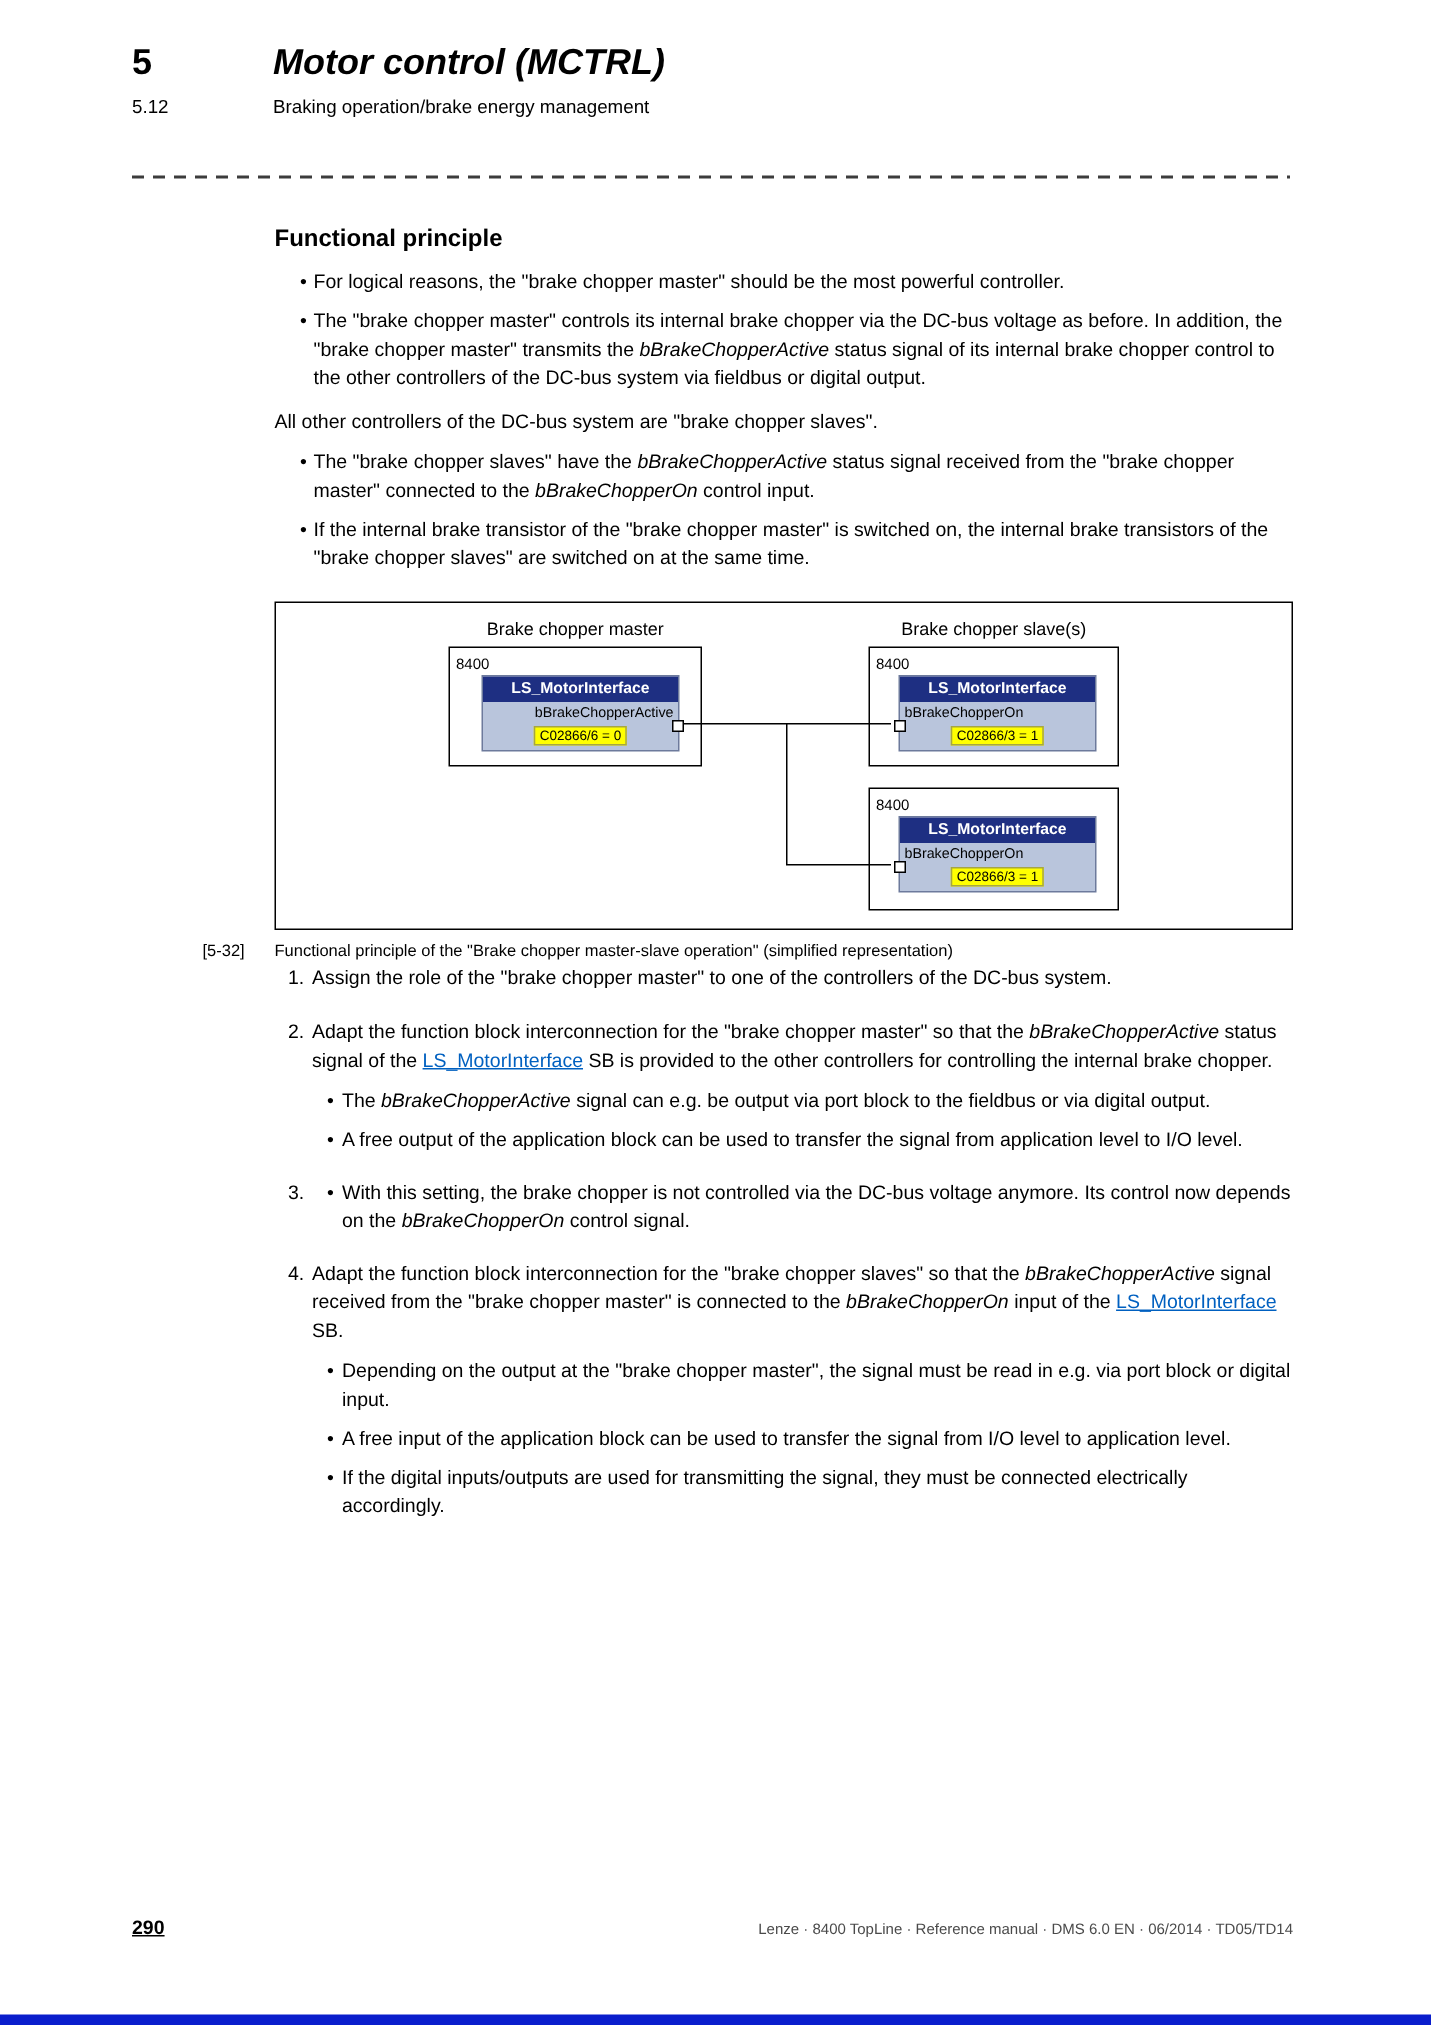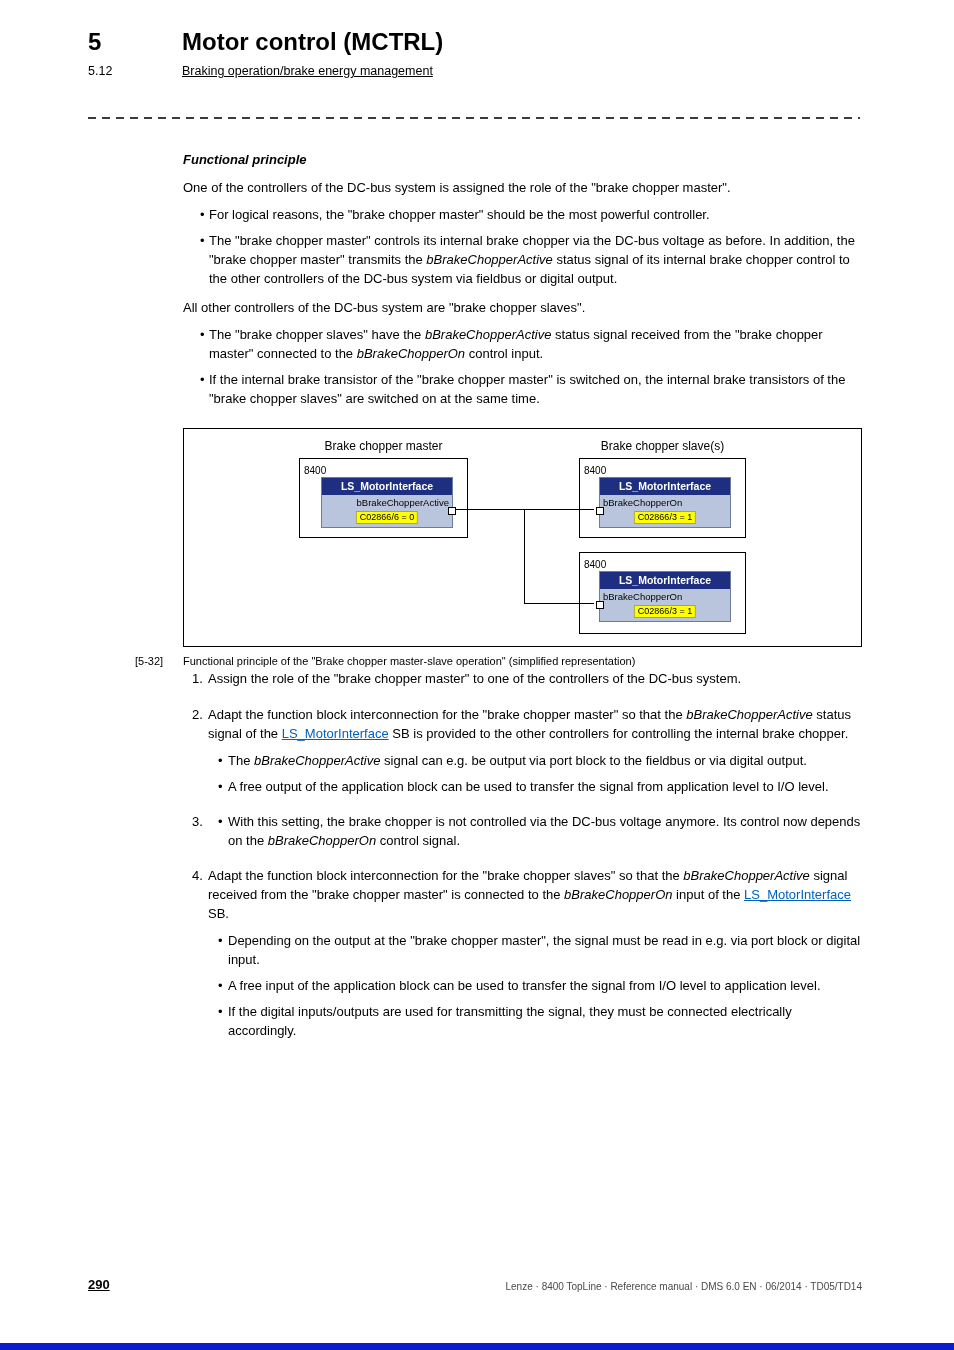--- a/index.html
+++ b/index.html
@@ -2,29 +2,29 @@
 <html style="--link: #0060c0; --block-header: #1e2f82; --block-body: #b9c5dc; --param-bg: #ffff00; --param-border: #a6a642; --footer-bar: #0a1ecc;"><head>
 <meta charset="utf-8">
 <style>
   html,body{margin:0;padding:0;}
   body{background:#fff;}
   .page{position:relative;width:954px;height:1350px;background:#fff;overflow:hidden;
         font-family:"Liberation Sans",sans-serif;color:#000;}
 
   
   .chapter-num{position:absolute;left:88px;top:28px;font-size:24px;font-weight:bold;}
-  .chapter-title{position:absolute;left:182px;top:28px;font-size:24px;font-weight:bold;margin:0;}
+  .chapter-title{position:absolute;left:182px;top:28px;font-size:24px;font-weight:bold;margin:0;font-style:italic;}
   .section-num{position:absolute;left:88px;top:64px;font-size:12.5px;}
-  .section-title{position:absolute;left:182px;top:64px;font-size:12.5px;text-decoration:underline;}
+  .section-title{position:absolute;left:182px;top:64px;font-size:12.5px;}
   .dashed-rule{position:absolute;left:88px;top:117px;width:772px;height:2px;
     background:repeating-linear-gradient(90deg,#3c3c3c 0 8px,transparent 8px 14px);}
 
   
   .content{position:absolute;left:183px;top:150px;width:679px;font-size:13px;line-height:19px;}
-  h2.sect{font-size:13px;font-weight:bold;margin:0 0 9px;font-style:italic;}
+  h2.sect{font-size:16px;font-weight:bold;margin:0 0 9px;}
   p.para{margin:0 0 8px;}
   .para-mid{margin:10px 0 8px;}
   ul.blist{list-style:none;margin:0 0 10px;padding:0;}
   ul.blist>li{display:flex;margin-bottom:7px;}
   .bullet{flex:none;width:9px;margin-left:17px;}
   .btext{flex:1;}
   .seg-i{font-style:italic;}
   .seg-a{color:var(--link,#0060c0);text-decoration:underline;cursor:pointer;}
 
   
@@ -83,21 +83,20 @@
 
   <span class="chapter-num">5</span>
   <h1 class="chapter-title">Motor control (MCTRL)</h1>
   <span class="section-num">5.12</span>
   <span class="section-title">Braking operation/brake energy management</span>
   <div class="dashed-rule"></div>
 
   <main class="content">
 
     <h2 class="sect">Functional principle</h2>
-    <p class="para"><span>One of the controllers of the DC-bus system is assigned the role of the "brake chopper master".</span></p>
 
     <ul class="blist">
       <li>
         <span class="bullet">•</span>
         <span class="btext"><span>For logical reasons, the "brake chopper master" should be the most powerful controller.</span></span>
       </li>
       <li>
         <span class="bullet">•</span>
         <span class="btext"><span>The "brake chopper master" controls its internal brake chopper via the DC-bus voltage as before. In addition, the "brake chopper master" transmits the </span><span class="seg-i">bBrakeChopperActive</span><span> status signal of its internal brake chopper control to the other controllers of the DC-bus system via fieldbus or digital output.</span></span>
       </li>

